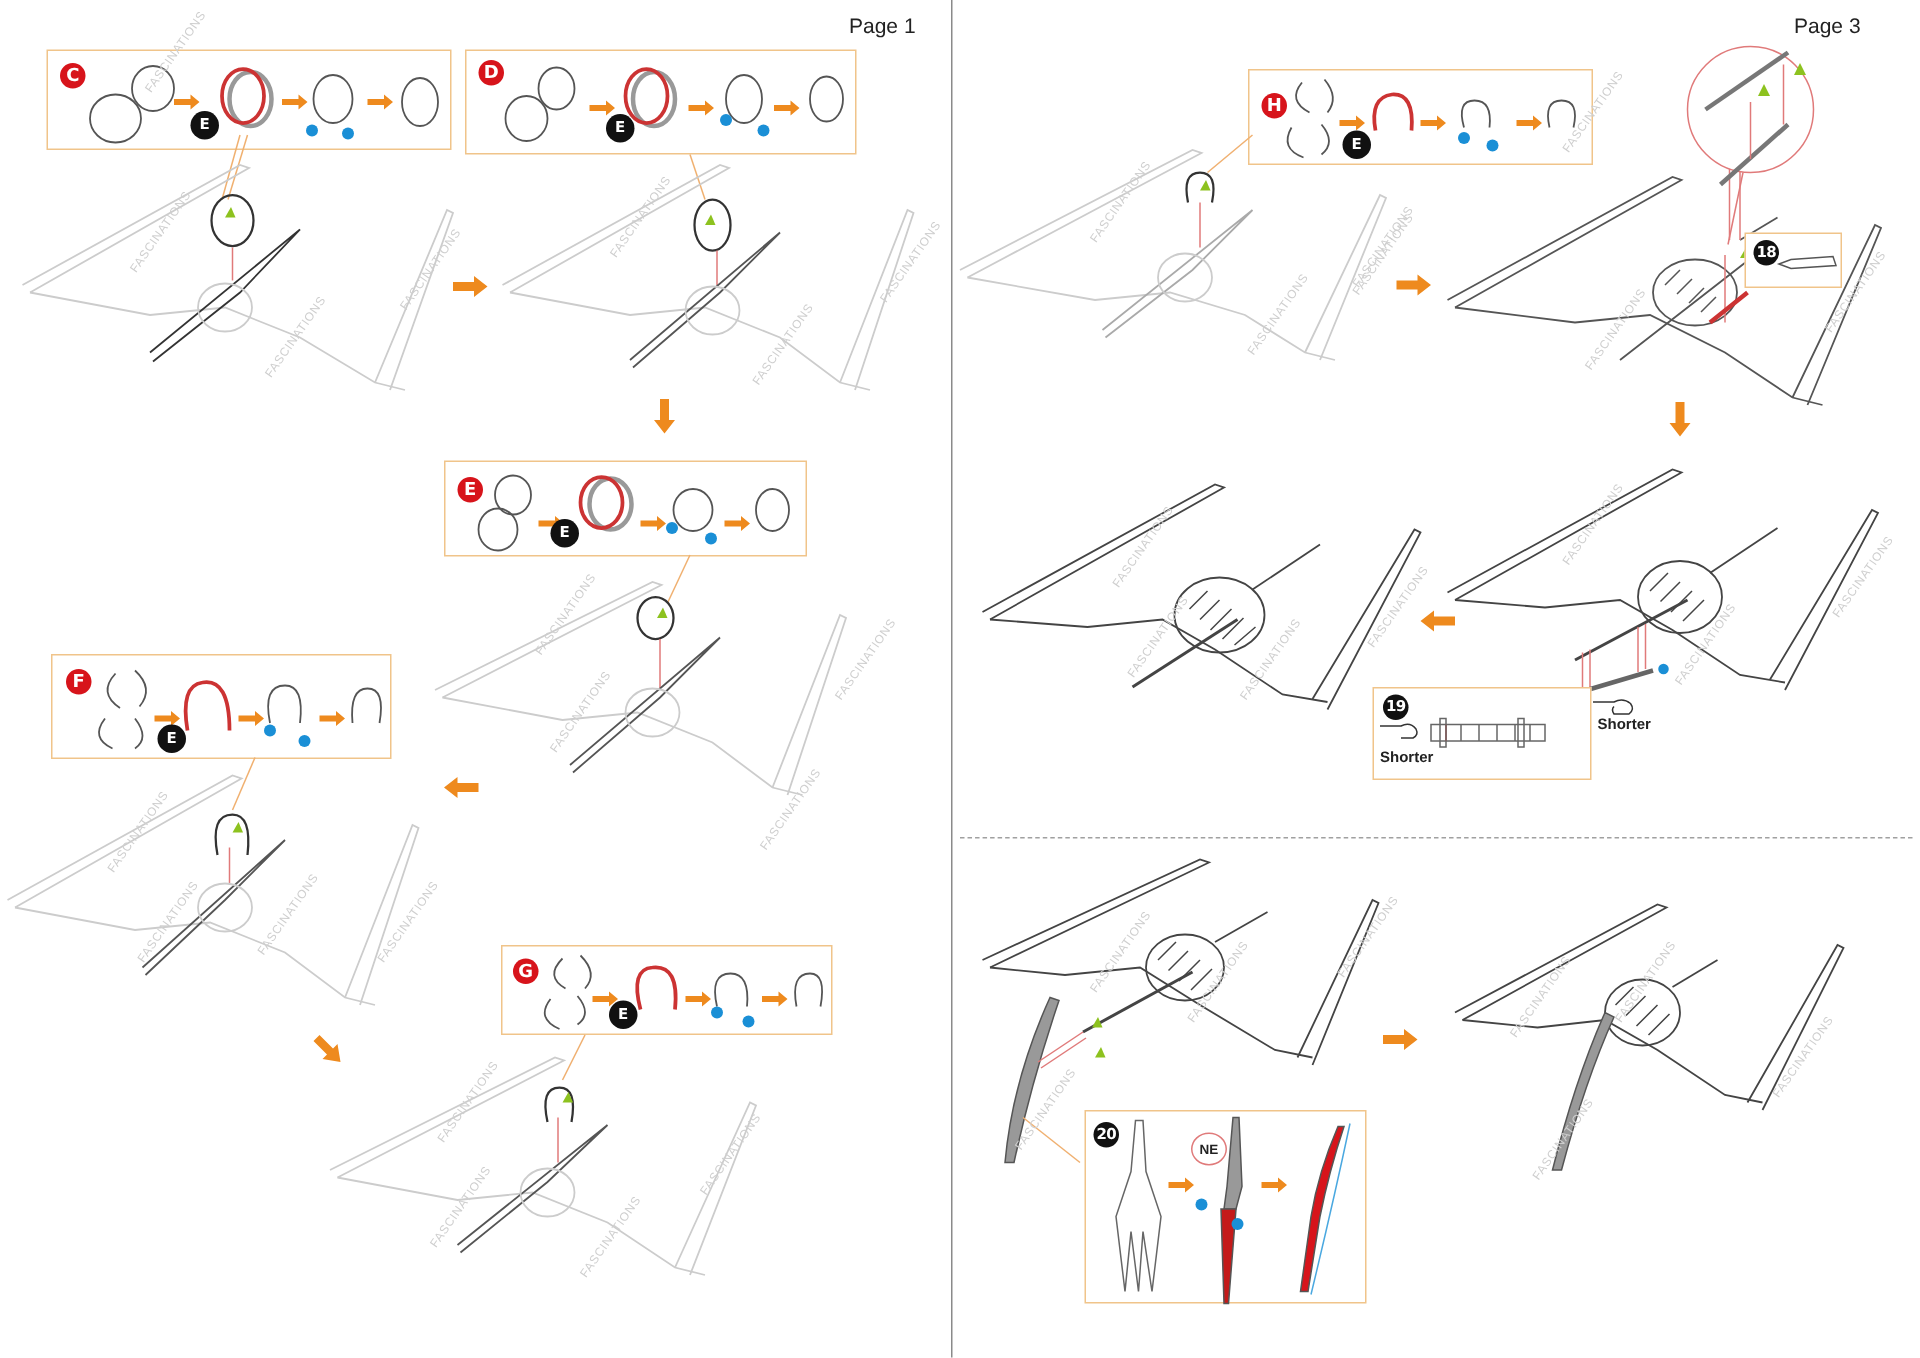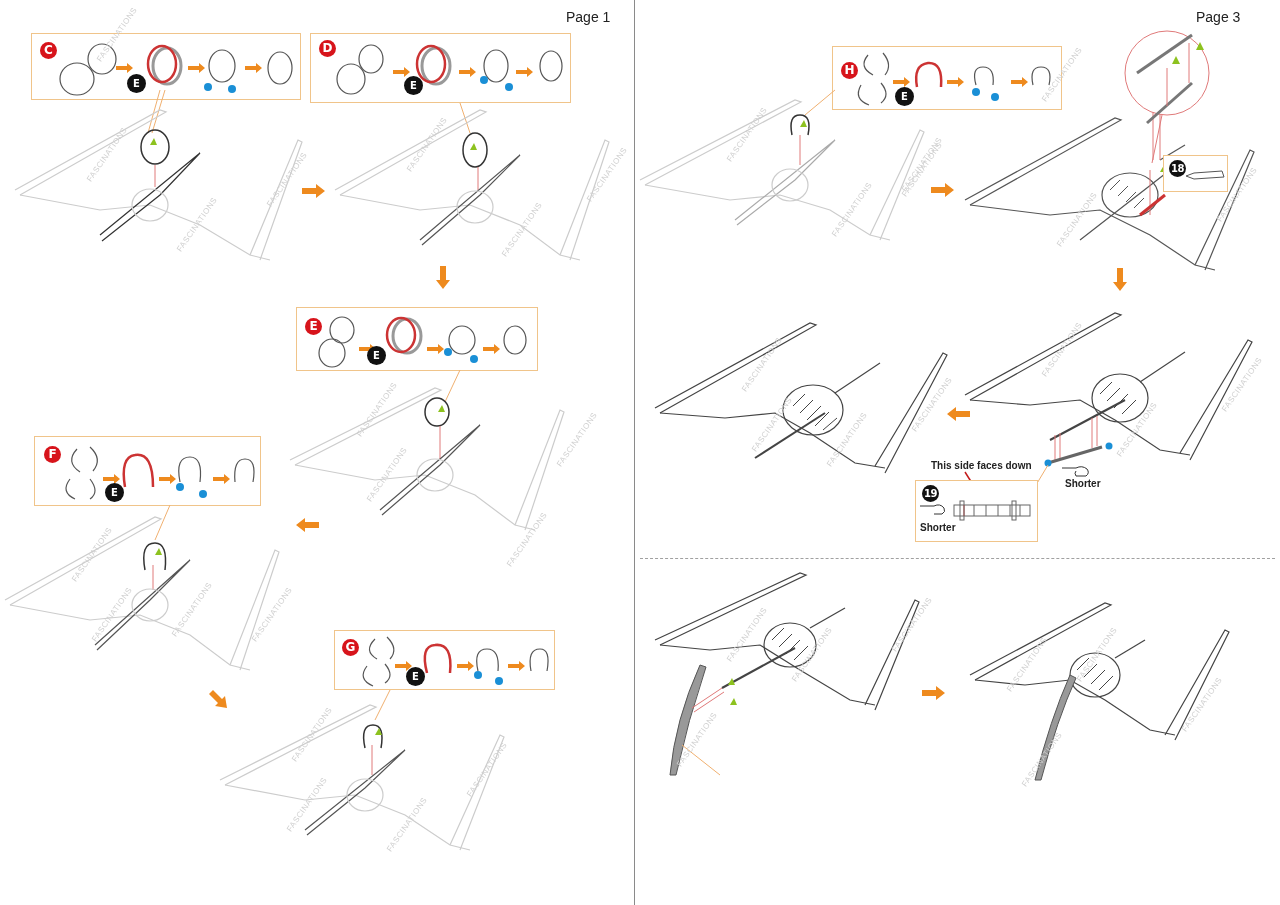--- a/index.html
+++ b/index.html
@@ -334,21 +334,21 @@
   <svg width="32" height="16" style="left:425px;top:463px;">
     <path d="M2,5 L16,5 Q22,2 27,6 Q30,10 26,13 L16,13 Q14,10 16,8" fill="#fff" stroke="#333" stroke-width="1"></path>
   </svg>
   <div class="label" style="left:430px;top:478px;">Shorter</div>
 
   <div class="label" style="left:296px;top:460px;">This side faces down</div>
   <svg width="30" height="40" style="left:330px;top:472px;">
     <line x1="0" y1="0" x2="22" y2="35" stroke="#c41a1a" stroke-width="1.5"></line>
   </svg>
 
-  <div class="stepbox" style="left:280px;top:480px;width:123px;height:62px;">
+  <div class="stepbox" style="left:280px;top:458px;width:146px;height:62px;">
     <div class="numbadge" style="left:6px;top:4px;">19</div>
     <svg width="123" height="62">
       <path d="M4,25 L18,25 Q24,22 28,27 Q30,31 26,33 L18,33" fill="#fff" stroke="#333" stroke-width="1"></path>
       <rect x="38" y="24" width="76" height="11" fill="#fff" stroke="#666" stroke-width="1"></rect>
       <line x1="48" y1="24" x2="48" y2="35" stroke="#c33" stroke-width="1"></line>
       <line x1="58" y1="24" x2="58" y2="35" stroke="#666" stroke-width="1"></line>
       <line x1="70" y1="24" x2="70" y2="35" stroke="#666" stroke-width="1"></line>
       <line x1="82" y1="24" x2="82" y2="35" stroke="#666" stroke-width="1"></line>
       <line x1="94" y1="24" x2="94" y2="35" stroke="#666" stroke-width="1"></line>
       <line x1="104" y1="24" x2="104" y2="35" stroke="#666" stroke-width="1"></line>
@@ -375,20 +375,35 @@
   </svg>
   <div class="wm" style="left:80px;top:630px;">FASCINATIONS</div>
   <div class="wm" style="left:145px;top:650px;">FASCINATIONS</div>
   <div class="wm" style="left:245px;top:620px;">FASCINATIONS</div>
   <div class="wm" style="left:30px;top:735px;">FASCINATIONS</div>
 
   <svg width="24" height="14" style="left:287px;top:686px;">
     <polygon points="0,4 14,4 14,0 23,7 14,14 14,10 0,10" fill="#ee8a1e"></polygon>
   </svg>
 
+  <div class="stepbox" style="left:88px;top:740px;width:188px;height:129px;">
+    <div class="numbadge" style="left:5px;top:7px;">20</div>
+    <svg width="188" height="129">
+      <path d="M33,6 L38,6 L40,40 L50,70 L44,120 L38,80 L35,120 L30,80 L26,120 L20,70 L30,40 Z" fill="#fff" stroke="#666" stroke-width="1"></path>
+      <polygon points="55,47 66,47 66,44 72,49 66,54 66,51 55,51" fill="#ee8a1e"></polygon>
+      <path d="M98,4 L102,4 L104,50 L100,65 L92,65 L94,50 Z" fill="#999" stroke="#555" stroke-width="1"></path>
+      <path d="M90,65 L100,65 L95,128 L92,128 Z" fill="#c41a1a" stroke="#555" stroke-width="1"></path>
+      <circle cx="77" cy="62" r="4" fill="#1a8fd6"></circle>
+      <circle cx="101" cy="75" r="4" fill="#1a8fd6"></circle>
+      <polygon points="117,47 128,47 128,44 134,49 128,54 128,51 117,51" fill="#ee8a1e"></polygon>
+      <path d="M168,10 Q155,40 150,70 L143,120 L148,120 L156,70 Q162,40 172,10 Z" fill="#d7141b" stroke="#555" stroke-width="1"></path>
+      <path d="M176,8 Q165,60 150,122" fill="none" stroke="#4aa8e0" stroke-width="1"></path>
+    </svg>
+    <div class="ne-circle" style="left:70px;top:14px;">NE</div>
+  </div>
 
   <svg width="280" height="200" style="left:330px;top:600px;">
     <polyline points="5,75 140,3 146,5 10,80" fill="none" stroke="#444" stroke-width="1.2"></polyline>
     <polyline points="10,80 60,85 105,80 140,100 185,130 210,135" fill="none" stroke="#444" stroke-width="1.2"></polyline>
     <polyline points="200,135 260,30 264,32 210,140" fill="none" stroke="#444" stroke-width="1.2"></polyline>
     <ellipse cx="130" cy="75" rx="25" ry="22" fill="none" stroke="#444" stroke-width="1.2"></ellipse>
     <path d="M112,70 L124,58 M119,77 L132,64 M126,84 L140,70 M134,90 L148,76" stroke="#444" stroke-width="1"></path>
     <line x1="150" y1="58" x2="180" y2="40" stroke="#444" stroke-width="1.2"></line>
     <path d="M105,75 Q85,120 70,180 L76,180 Q92,120 111,78 Z" fill="#999" stroke="#555" stroke-width="1"></path>
   </svg>

